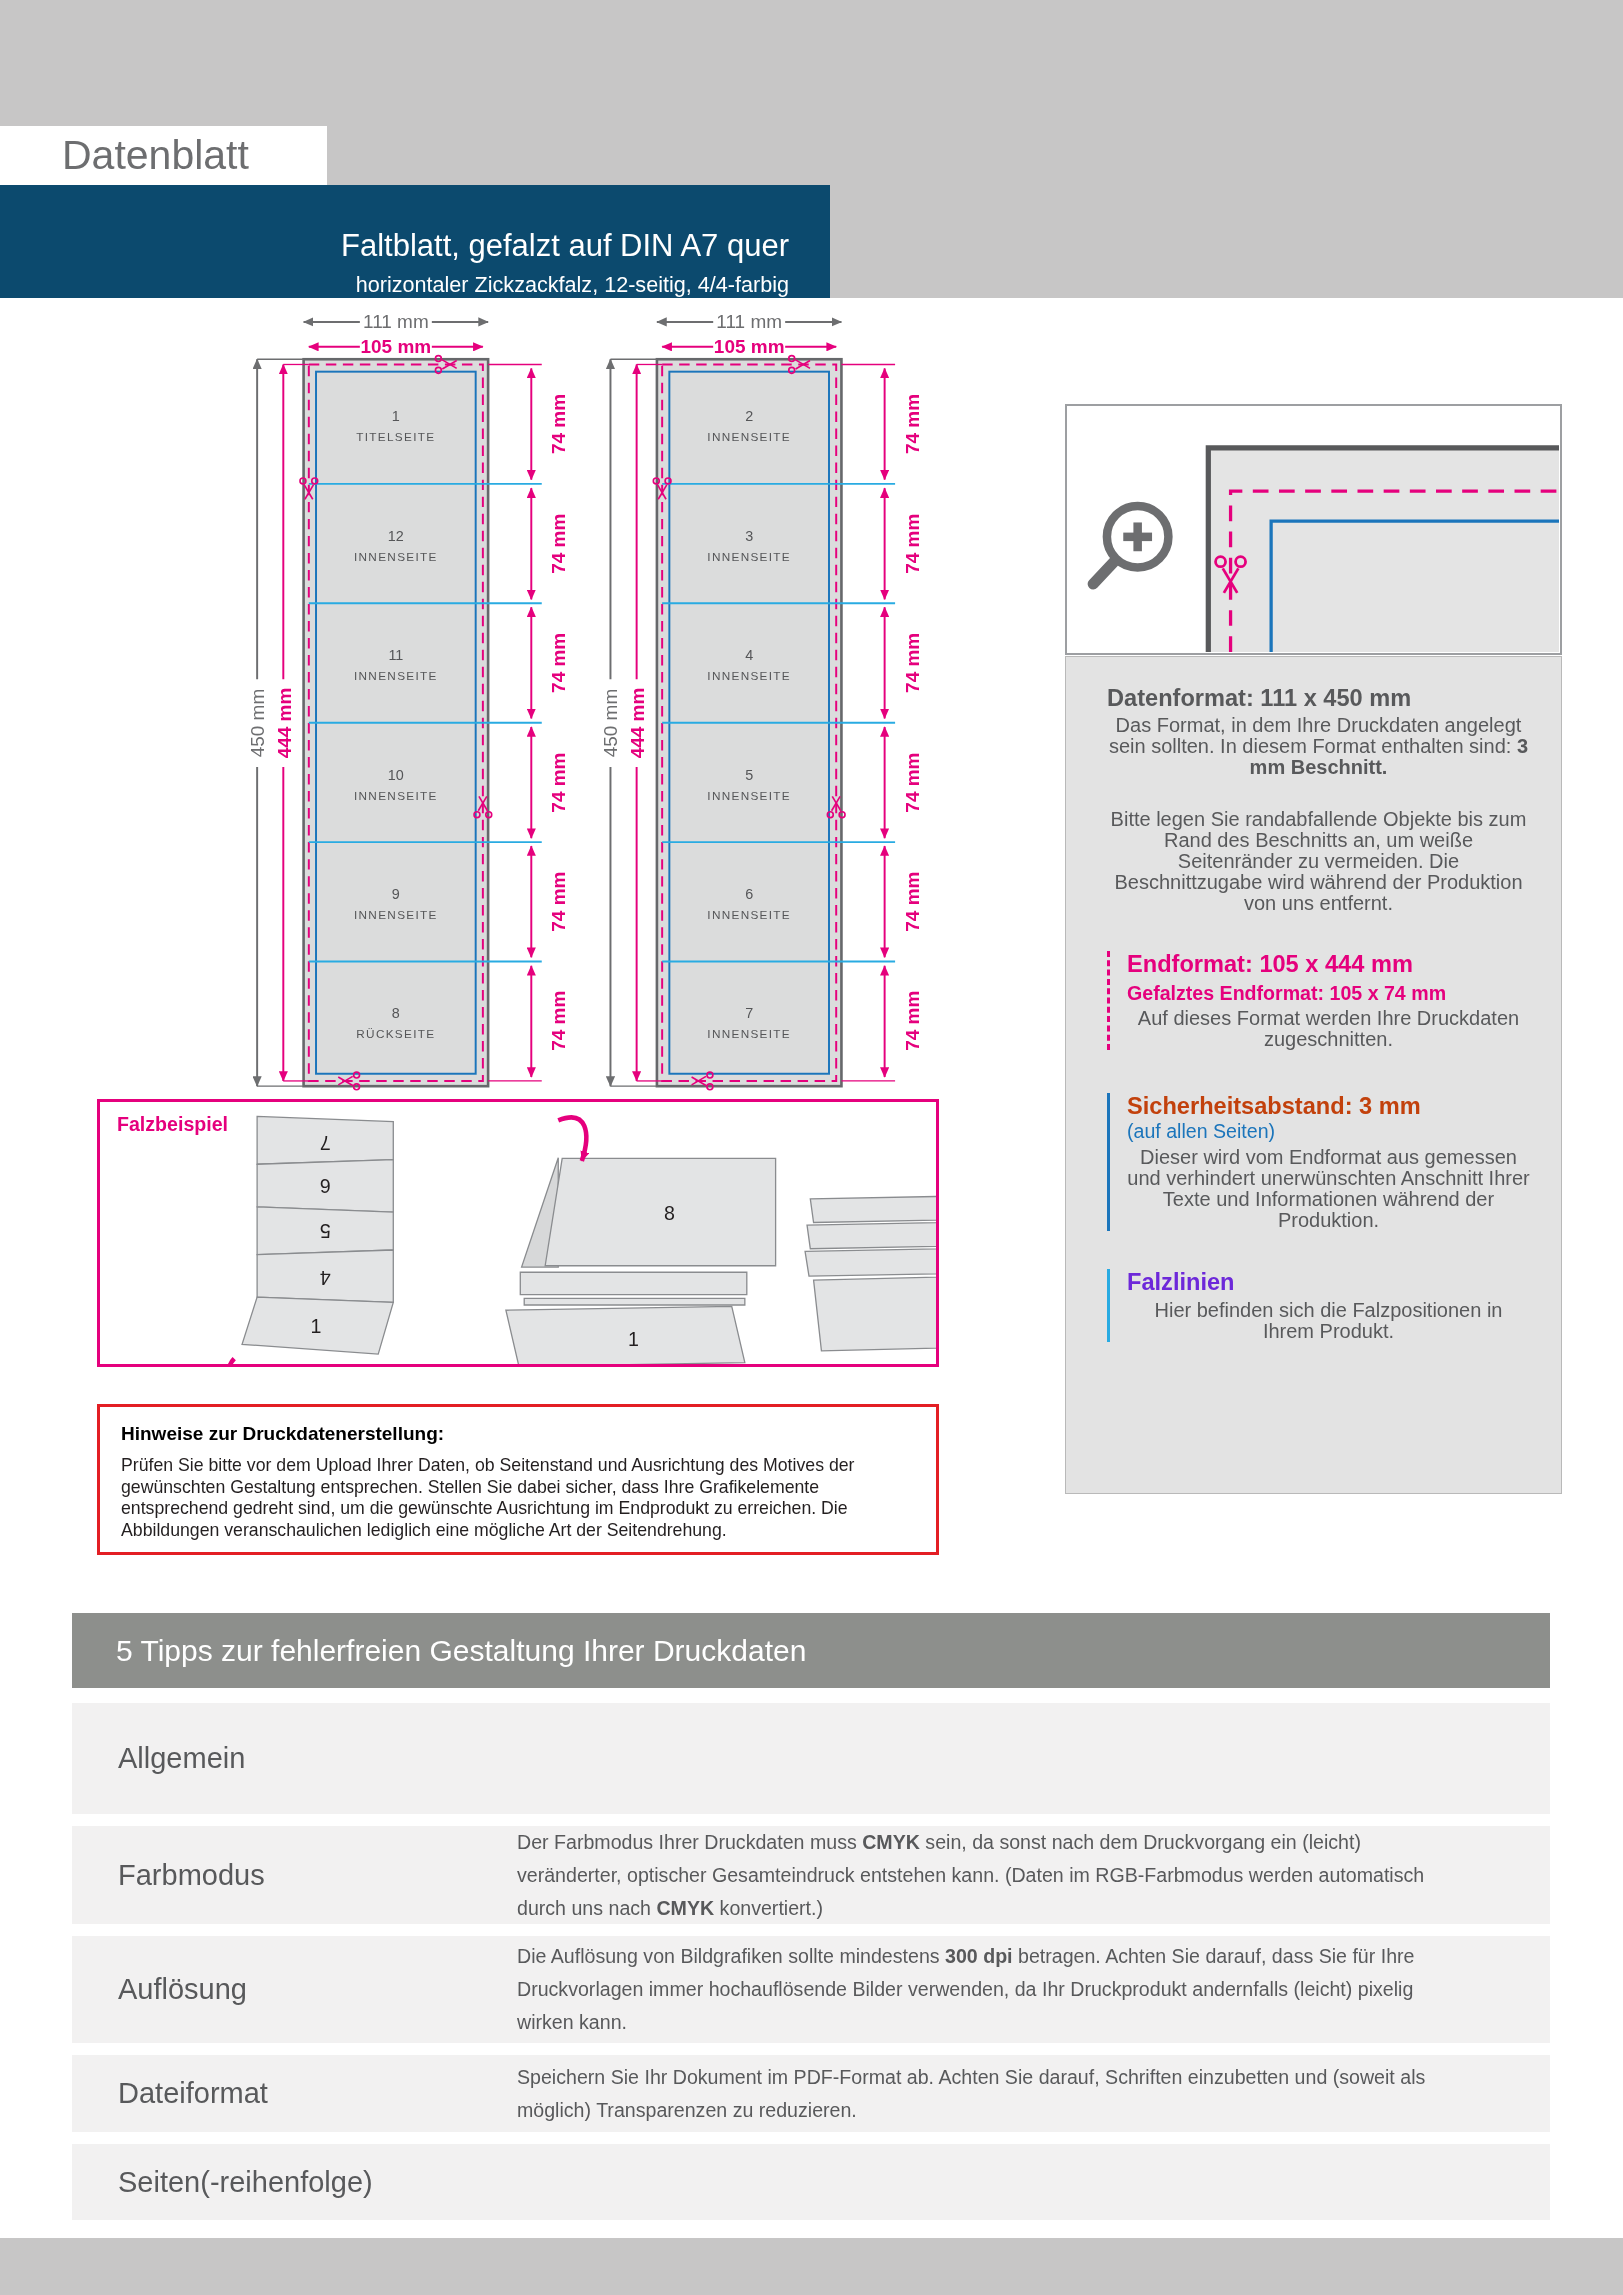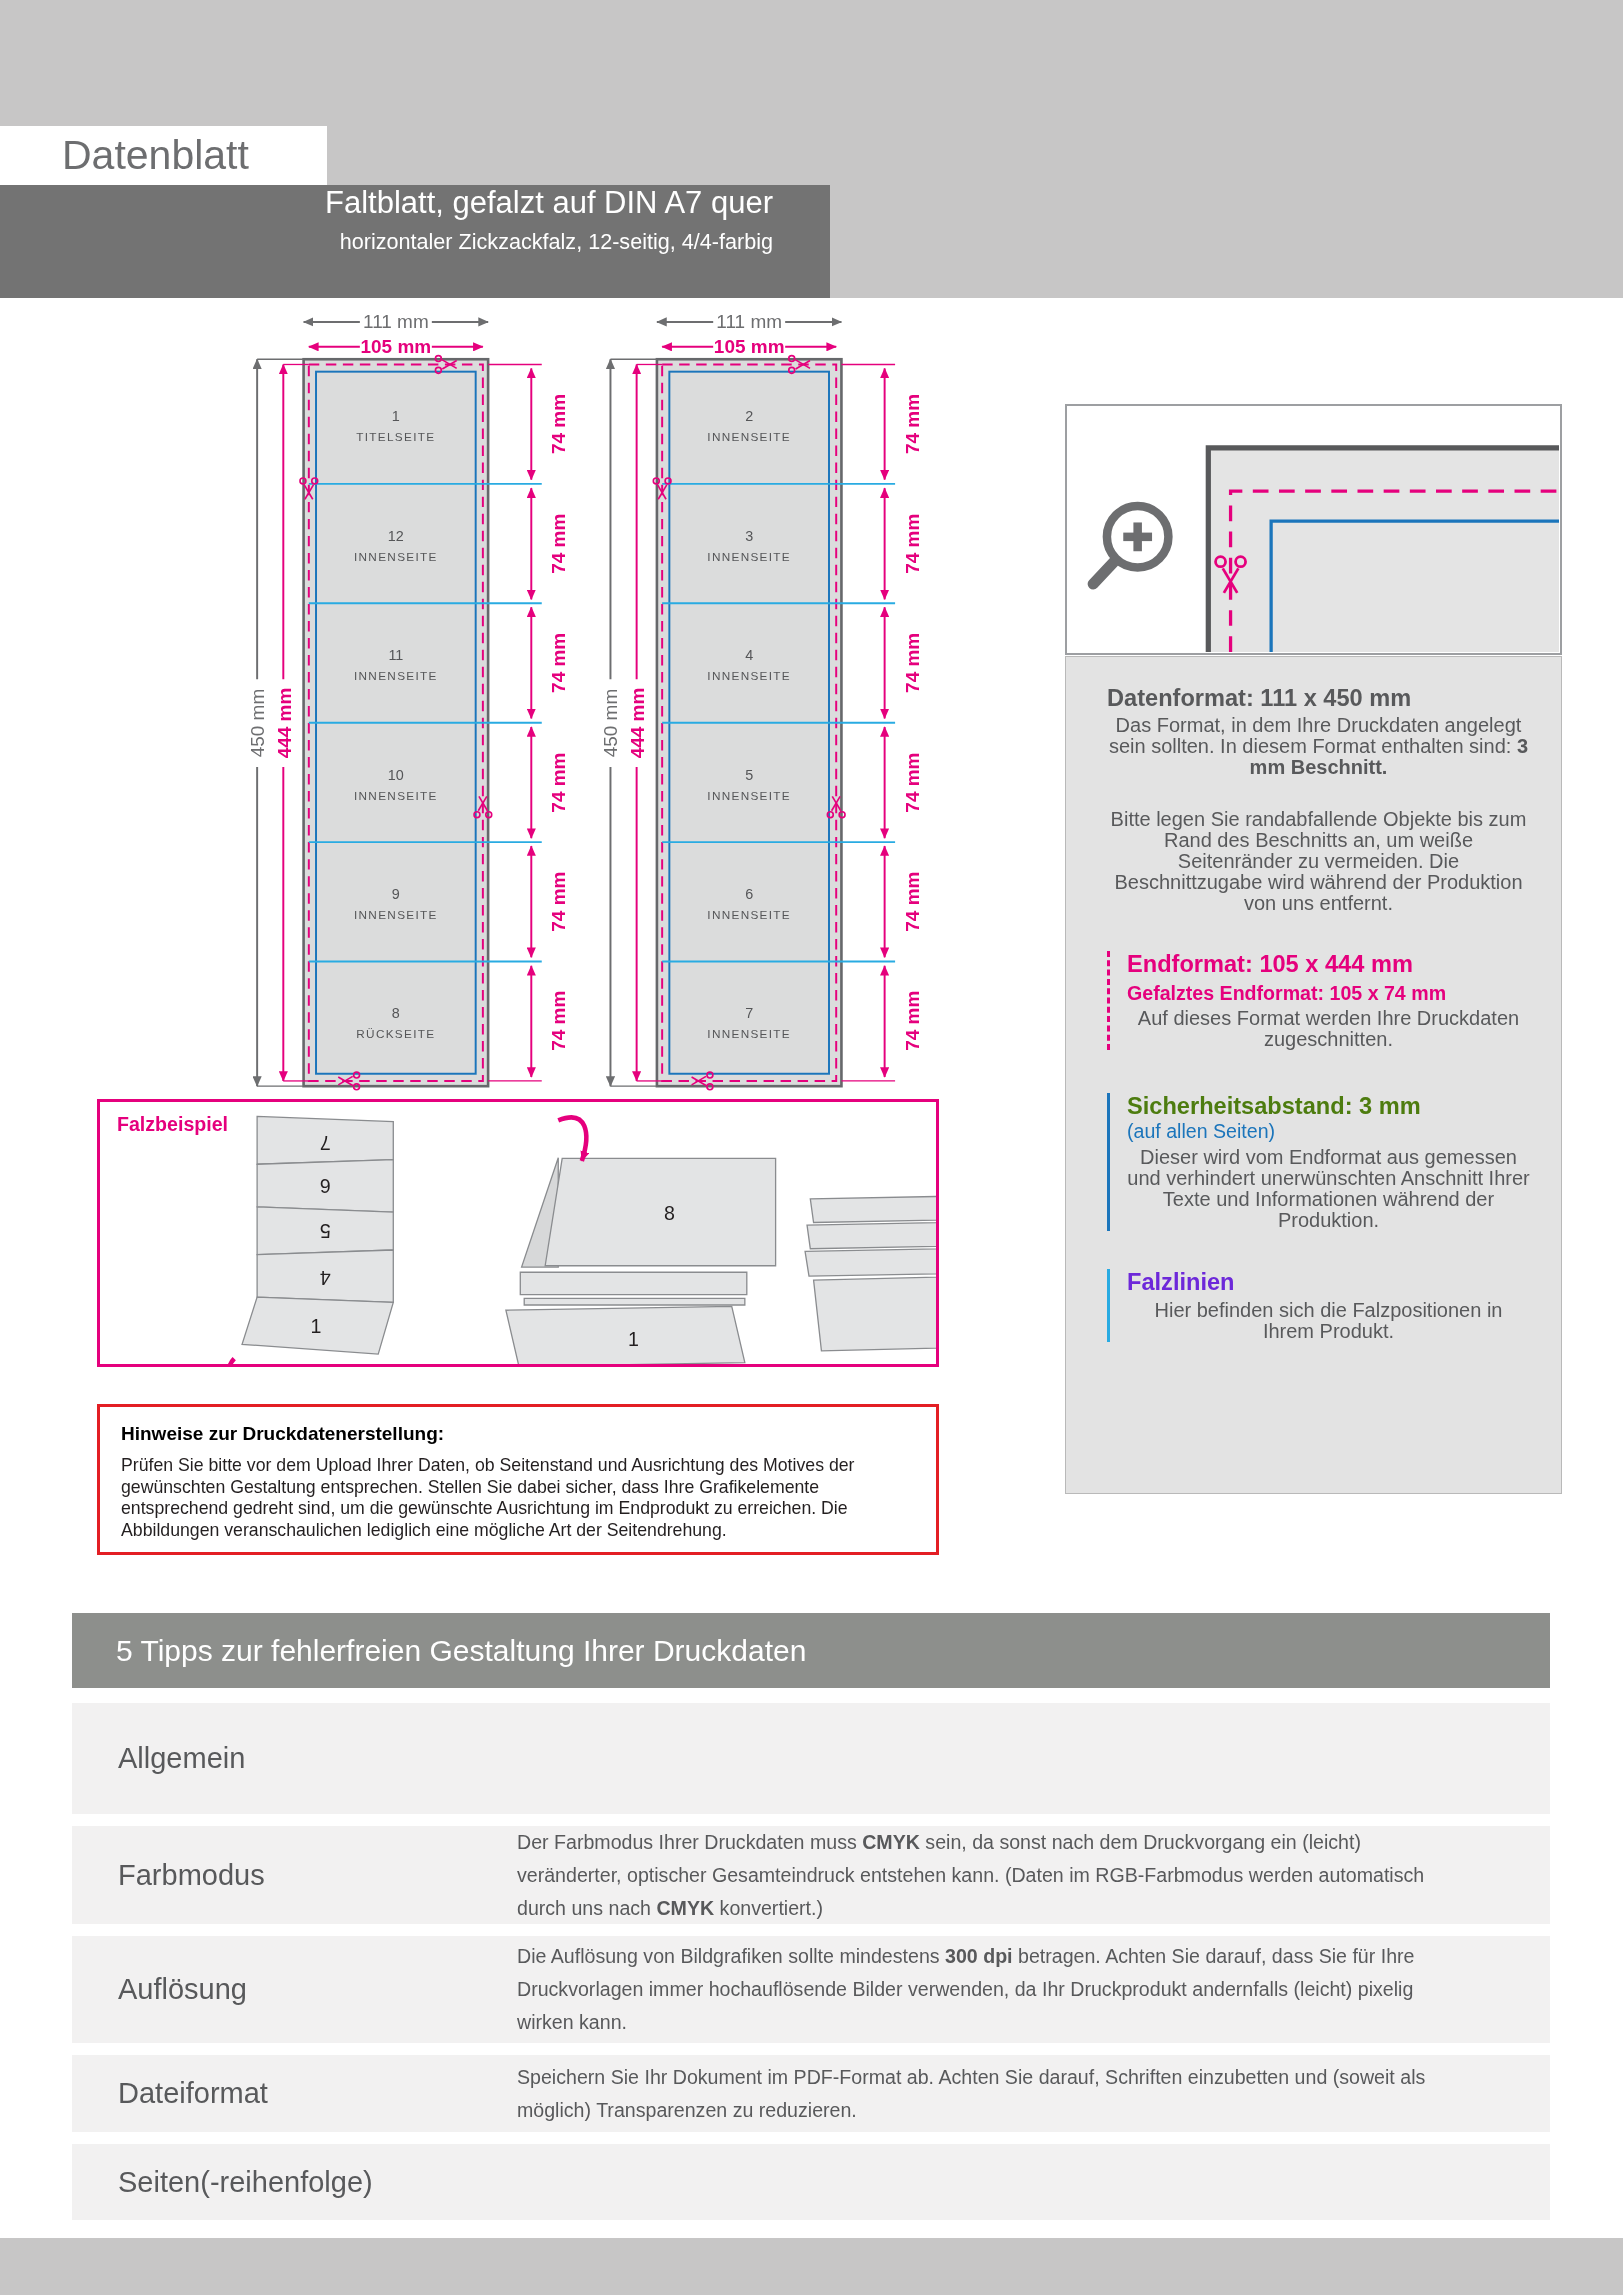--- a/index.html
+++ b/index.html
@@ -4,23 +4,23 @@
 <style>
   html,body{margin:0;padding:0;background:#ffffff;}
   .page{position:relative;width:1623px;height:2295px;background:#ffffff;
         font-family:"Liberation Sans",sans-serif;overflow:hidden;}
 
   
   .top-band{position:absolute;left:0;top:0;width:1623px;height:298px;background:#c7c6c6;}
   .title-box{position:absolute;left:0;top:126px;width:327px;height:59px;background:#ffffff;
              display:flex;align-items:center;box-sizing:border-box;padding-left:62px;}
   .title-box span{font-size:41px;color:#6d6e70;}
-  .header-box{position:absolute;left:0;top:185px;width:830px;height:113px;background:#737373;
-              box-sizing:border-box;display:flex;flex-direction:column;justify-content:flex-start;
-              align-items:flex-end;padding-right:57px;color:#ffffff;}
+  .header-box{position:absolute;left:0;top:185px;width:830px;height:113px;background:#0c4a6e;
+              box-sizing:border-box;display:flex;flex-direction:column;justify-content:flex-end;
+              align-items:flex-end;padding-right:41px;color:#ffffff;}
   .header-box .h1{font-size:31px;margin-bottom:7.9px;}
   .header-box .h2{font-size:21.6px;}
 
   
   .diagram-svg{position:absolute;left:229px;top:301px;}
   svg text{font-family:"Liberation Sans",sans-serif;text-anchor:middle;}
   .sheet{fill:#dbdcdc;stroke:#66686b;stroke-width:4;}
   .trim{fill:none;stroke:#e5007d;stroke-width:3;stroke-dasharray:16 10;}
   .safe{fill:none;stroke:#1b75bb;stroke-width:3;}
   .fold{stroke:#29abe2;stroke-width:3;}
@@ -39,21 +39,21 @@
             border:2.6px solid #9d9fa2;box-sizing:border-box;}
   .info-panel{position:absolute;left:1065px;top:656px;width:497px;height:838px;background:#e3e3e3;
               border:1.3px solid #b9b9b9;box-sizing:border-box;padding:27.5px 31px 0 41px;color:#58595b;}
   .info-panel h3{margin:0 0 3.9px 0;font-size:23.6px;font-weight:bold;color:#58595b;}
   .info-panel p{margin:0;font-size:20px;line-height:21px;text-align:center;}
   .blk{margin:0;}
   .blk-end{border-left:3.9px dashed #e5007d;padding-left:17px;margin-top:37px;}
   .blk-end h3{color:#e5007d;}
   .blk-end .sub{font-size:19.6px;font-weight:bold;color:#e5007d;margin-bottom:2.6px;}
   .blk-safe{border-left:3.9px solid #1b75bb;padding-left:17px;margin-top:43px;}
-  .blk-safe h3{color:#4d7c0f;margin-bottom:0;}
+  .blk-safe h3{color:#c2410c;margin-bottom:0;}
   .blk-safe .sub{font-size:19.6px;color:#1b75bb;margin-bottom:3.9px;}
   .blk-fold{border-left:3.9px solid #29abe2;padding-left:17px;margin-top:38px;}
   .blk-fold h3{color:#6d28d9;}
 
   
   .fb-box{position:absolute;left:97px;top:1099px;width:842px;height:268px;background:#ffffff;
           border:3.3px solid #e5007d;box-sizing:border-box;}
   .fb-label{position:absolute;left:17px;top:10.5px;color:#e5007d;font-weight:bold;font-size:19.6px;}
   .fb-shape{fill:#e3e4e5;stroke:#8a8c8f;stroke-width:2;}
   .fb-shape2{fill:#d7d8d9;stroke:#8a8c8f;stroke-width:2;}

